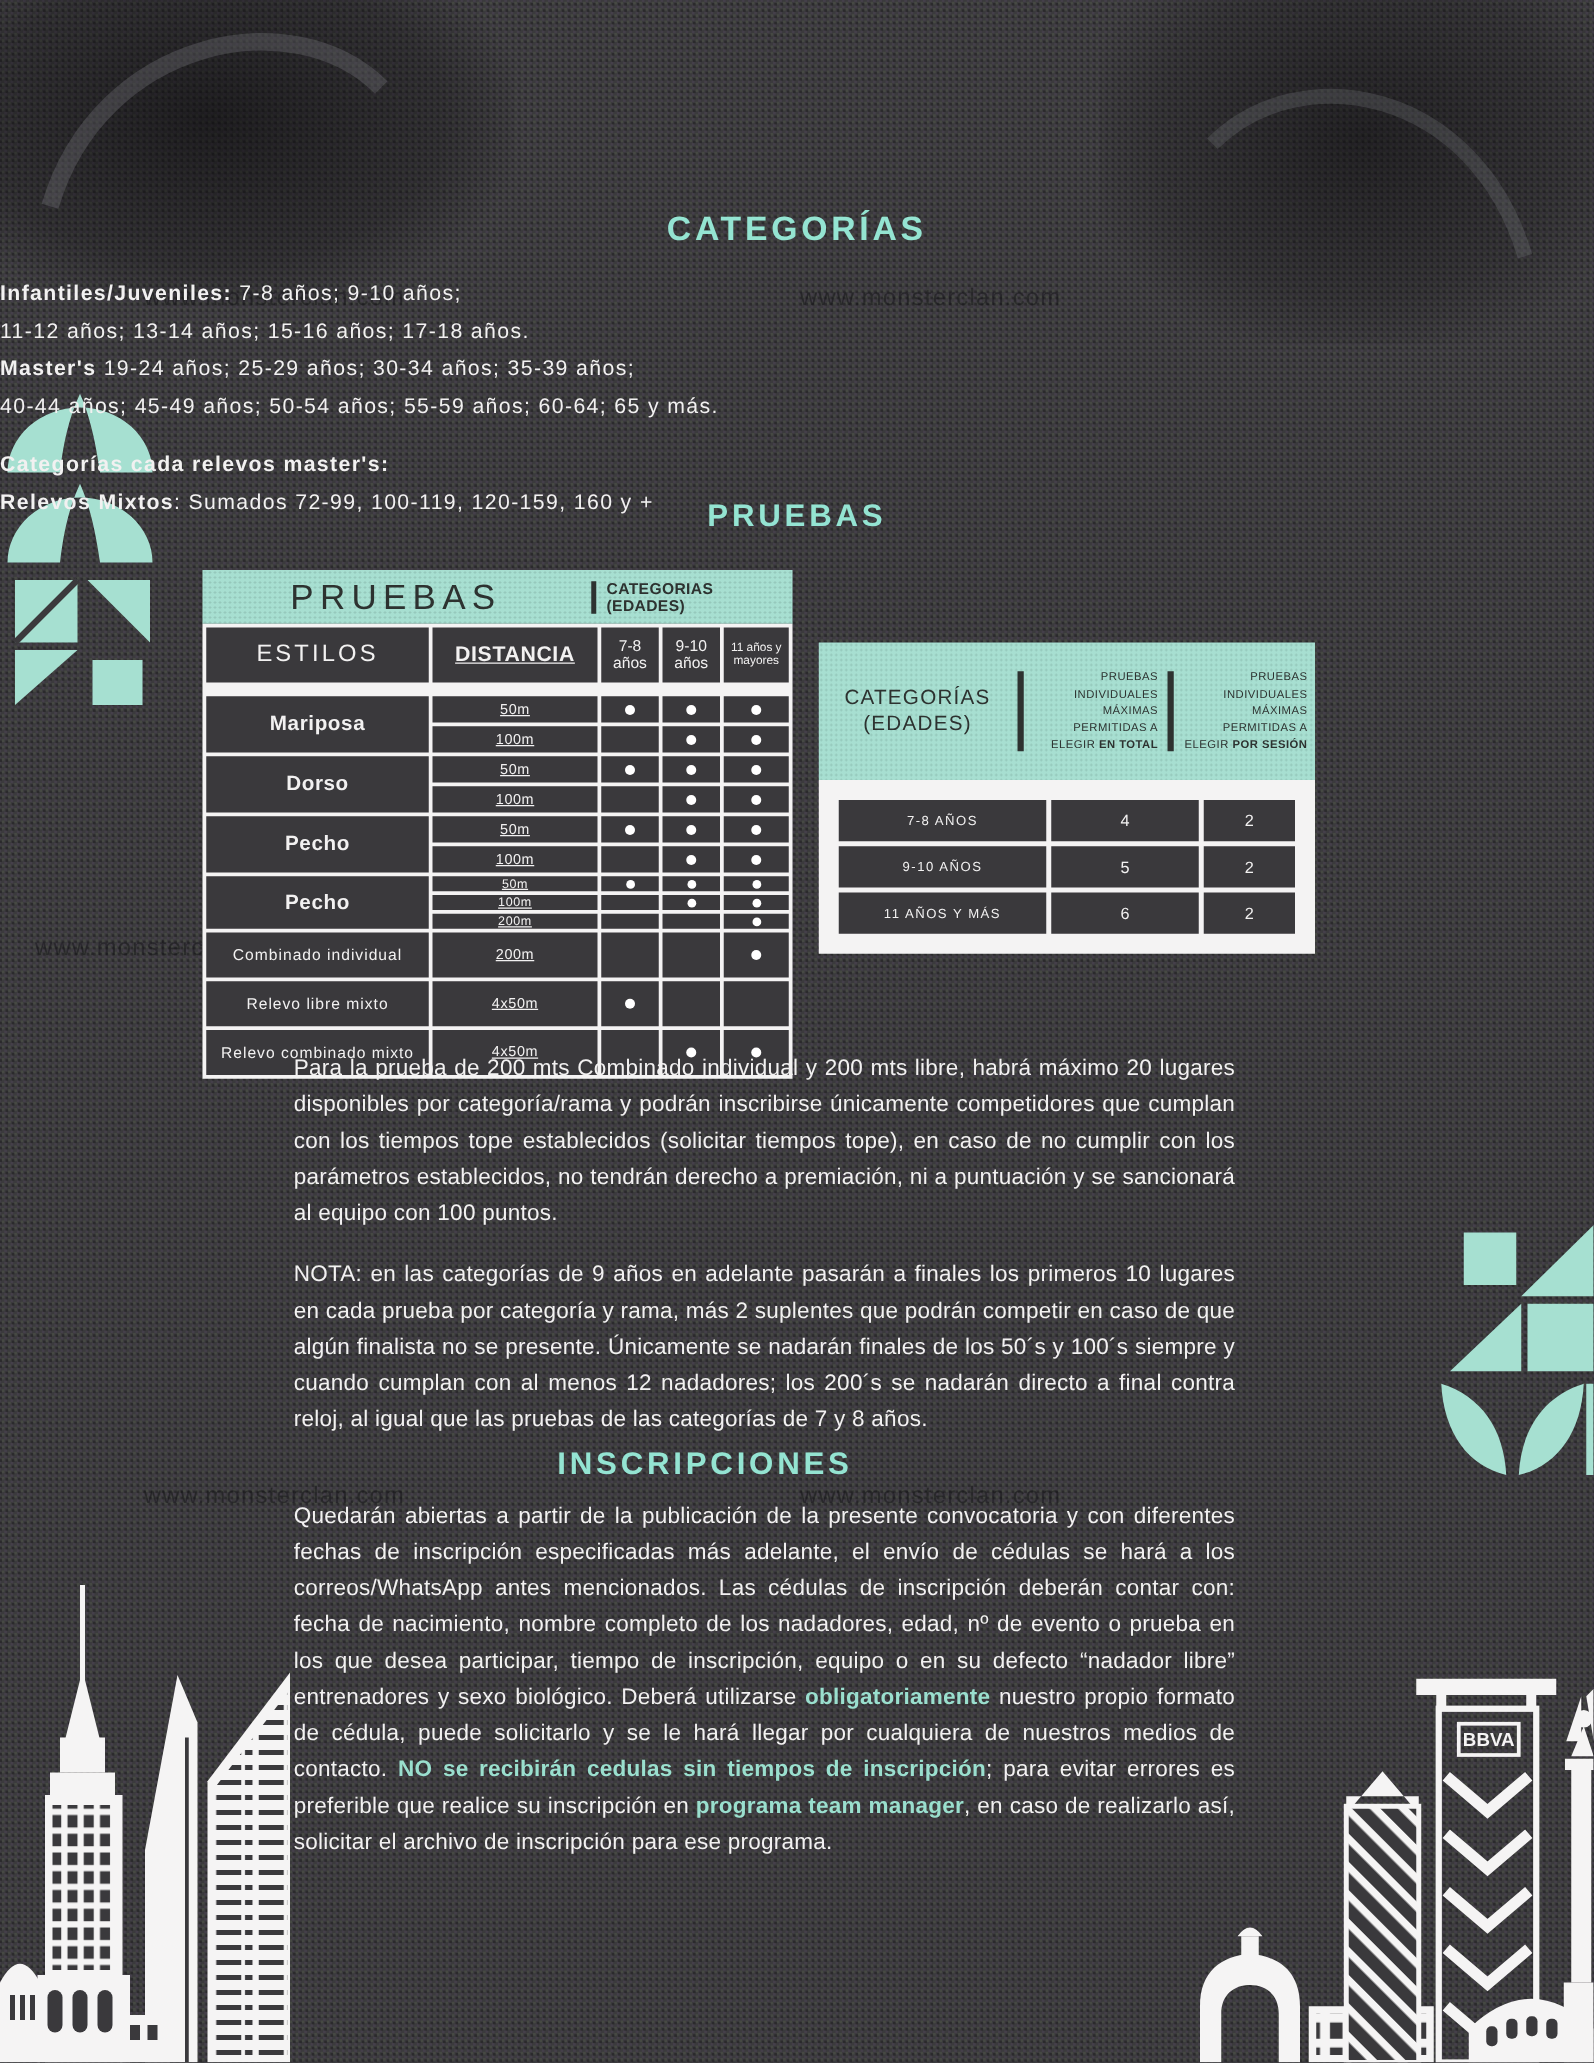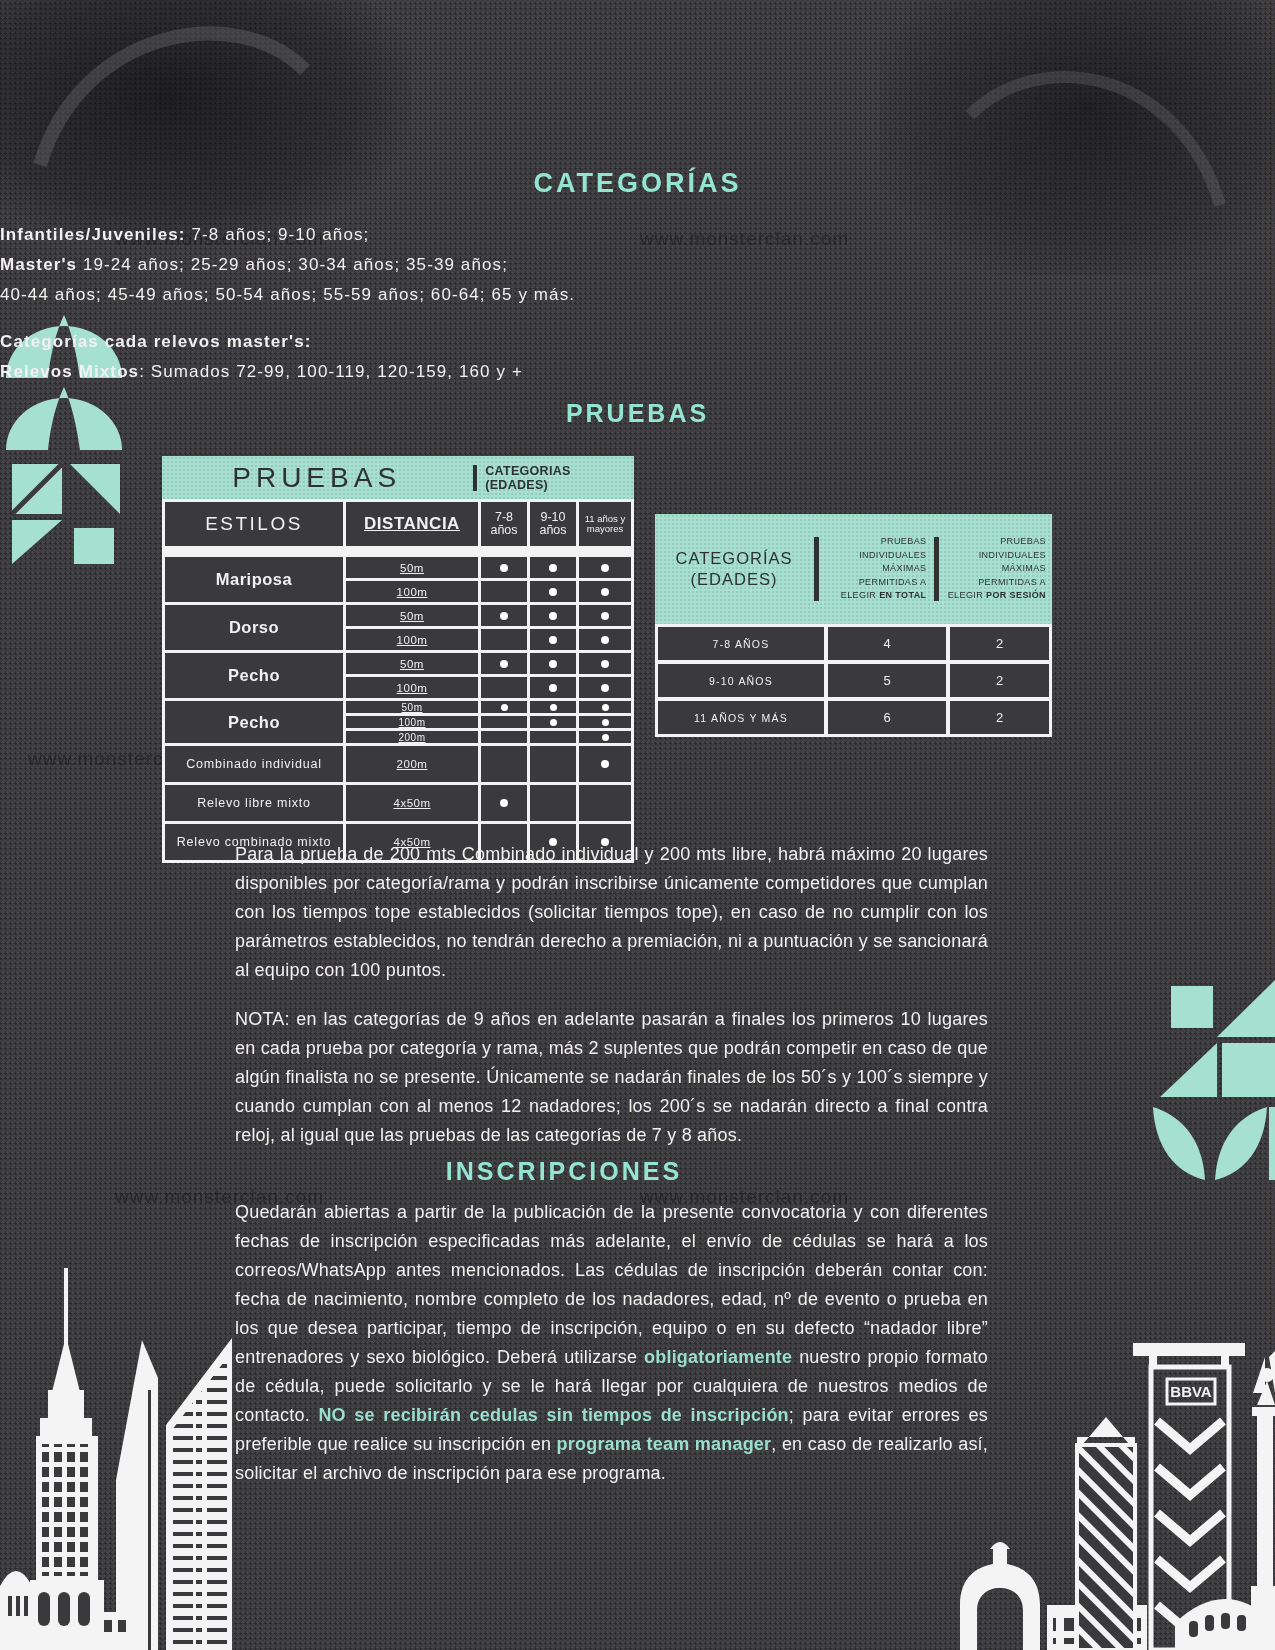--- a/index.html
+++ b/index.html
@@ -70,21 +70,21 @@
   .dot{width:8px;height:8px;border-radius:50%;background:transparent;}
   .h12 .dot{width:7px;height:7px;}
   .dot.on{background:#ffffff;}
 
   
   .ltable{position:absolute;left:655px;top:514px;width:397px;}
   .lt-head{height:110px;display:flex;align-items:center;color:#2d3230;padding:0 6px;}
   .lt-c1{width:146px;text-align:center;font-size:16.5px;letter-spacing:1px;line-height:21px;font-weight:400;}
   .lt-bar{width:5px;height:64px;background:#2d3230;margin:0 7px;flex:none;}
   .lt-cx{flex:1;text-align:right;font-size:9px;line-height:13.5px;letter-spacing:.4px;color:#2d3230;}
-  .lt-body{background:#f4f3f3;padding:3px;display:flex;flex-direction:column;gap:4px;margin-top:0;}
+  .lt-body{background:#f4f3f3;padding:16px;display:flex;flex-direction:column;gap:4px;margin-top:0;}
   .lt-row{display:flex;gap:4px;height:33px;}
   .lt-label{width:166px;font-size:10.5px;letter-spacing:1.2px;}
   .lt-num{width:118px;font-size:13px;}
   .lt-num2{flex:1;font-size:13px;}
 
   
   .copy{position:absolute;left:235px;top:840px;width:753px;font-size:18px;
         line-height:29px;text-align:justify;letter-spacing:.2px;}
   .copy p{margin:0 0 20px 0;}
   .copy p.p2{margin-bottom:6px;}
@@ -134,20 +134,21 @@
   <rect class="mint" x="77" y="68" width="53" height="54"></rect>
   <path class="mint" d="M8,132 C10,172 30,198 60,205 C58,168 40,142 8,132 Z"></path>
   <path class="mint" d="M122,132 C120,172 100,198 70,205 C72,168 90,142 122,132 Z"></path>
   <rect class="mint" x="124" y="132" width="6" height="73"></rect>
 </svg>
 
 <div id="h-categorias" class="h-teal">CATEGORÍAS</div>
 
 <div class="catblock">
   <div><b>Infantiles/Juveniles:</b><span> 7-8 años; 9-10 años;</span></div>
+  <div>11-12 años; 13-14 años; 15-16 años; 17-18 años.</div>
   <div><b>Master's</b><span> 19-24 años; 25-29 años; 30-34 años; 35-39 años;</span></div>
   <div>40-44 años; 45-49 años; 50-54 años; 55-59 años; 60-64; 65 y más.</div>
   <div class="gap" style="font-weight:bold;">Categorías cada relevos master's:</div>
   <div><b>Relevos Mixtos</b><span>: Sumados 72-99, 100-119, 120-159, 160 y +</span></div>
 </div>
 
 <div id="h-pruebas" class="h-teal">PRUEBAS</div>
 
 <div class="ptable">
   <div class="pt-head teal">

